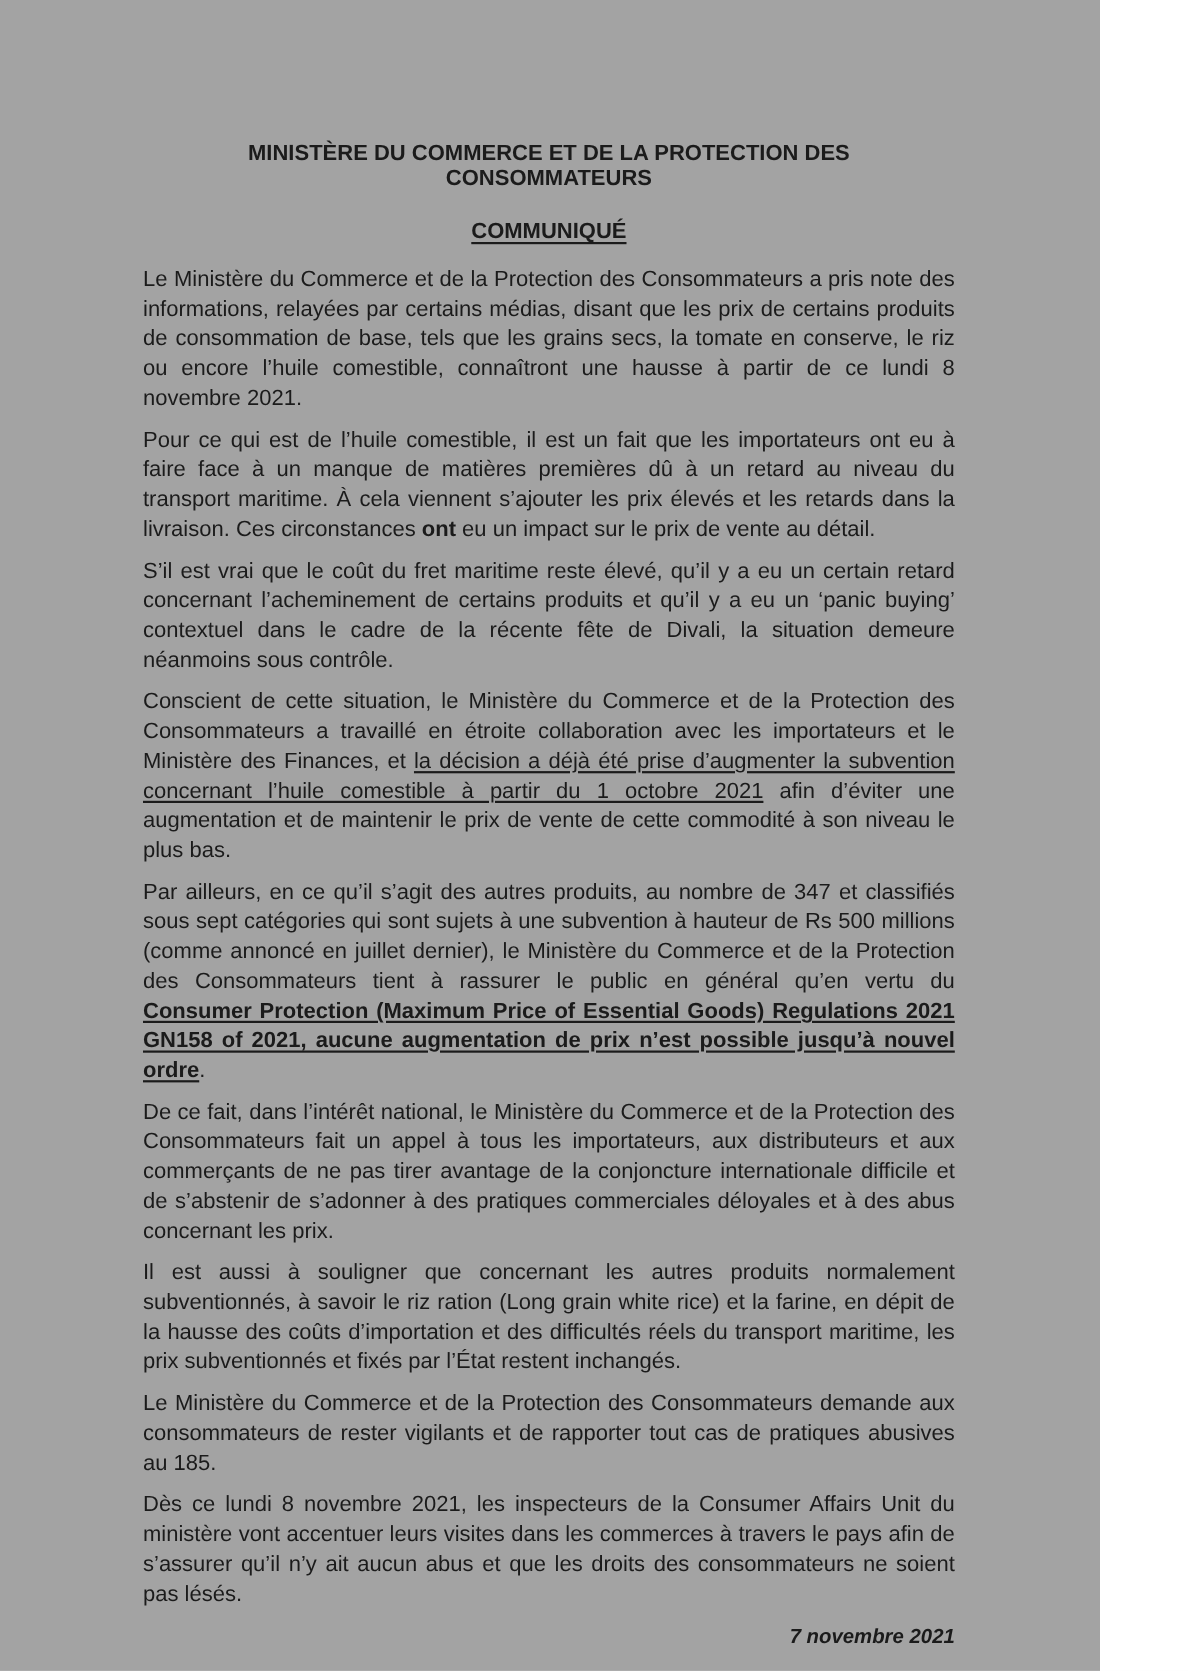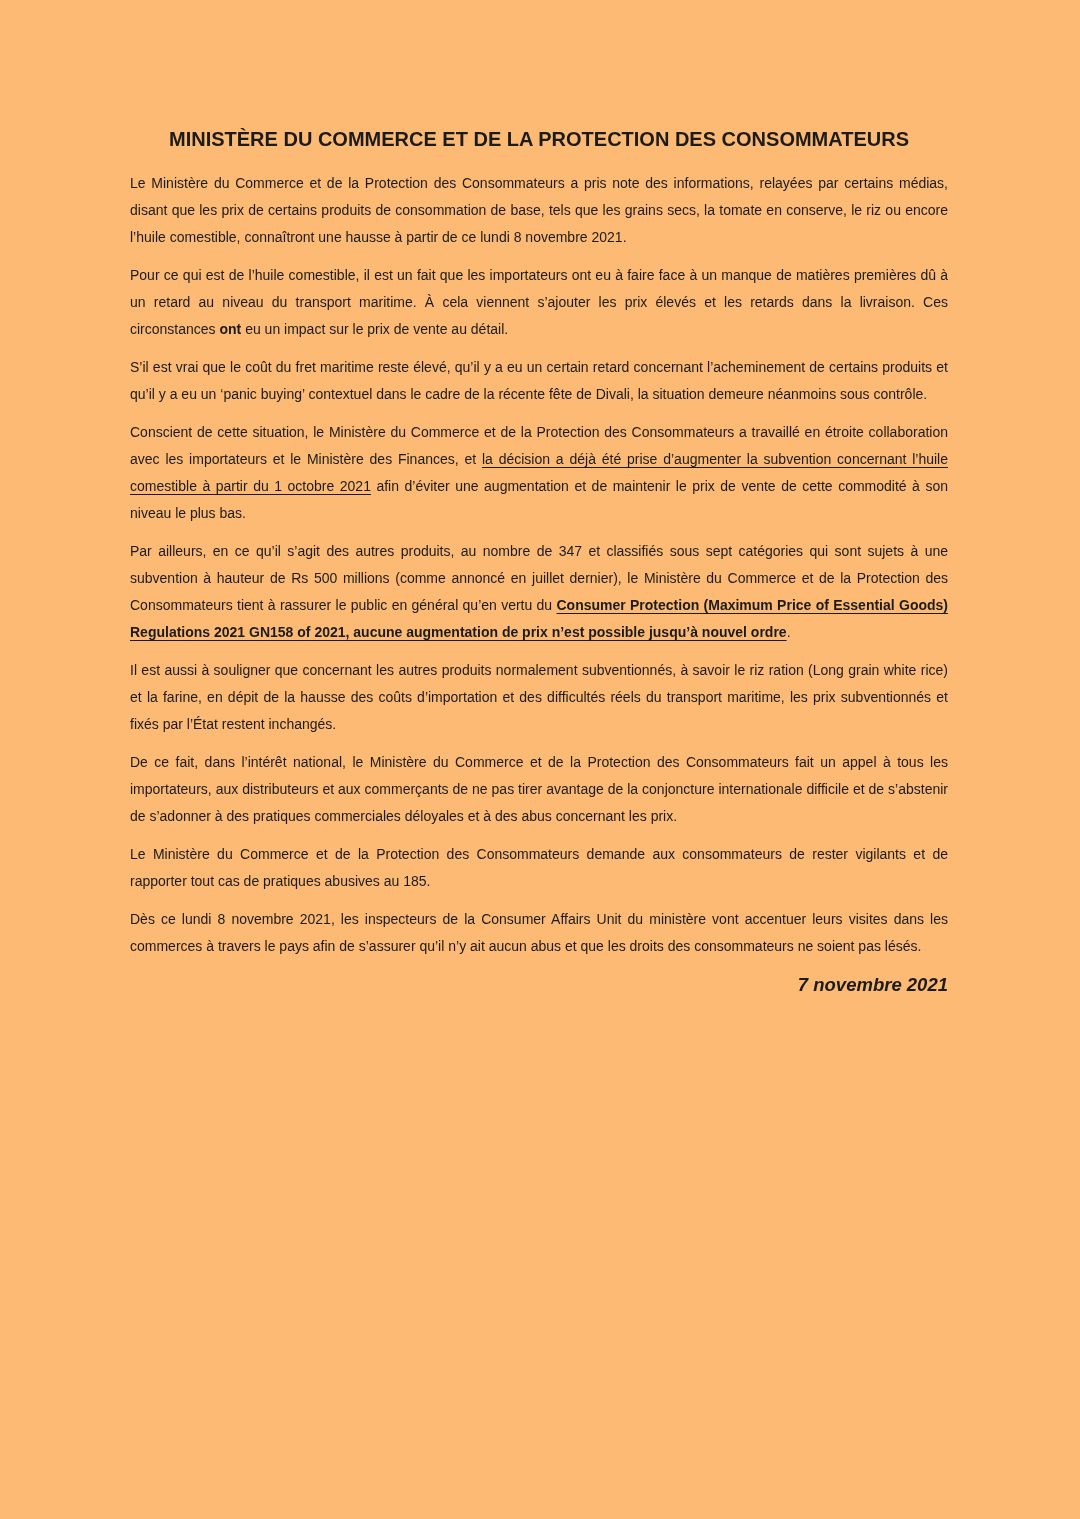--- a/index.html
+++ b/index.html
@@ -2,24 +2,24 @@
 <html><head>
 <meta charset="utf-8">
 <style>
   html, body {
     margin: 0;
     padding: 0;
     background: #ffffff;
   }
   .page {
     position: relative;
-    width: 1080px;
+    width: 1000px;
     height: 1519px;
     box-sizing: border-box;
-    background: #fdba74;
+    background: #a3a3a3;
     color: #1b1b1b;
     font-family: "Liberation Sans", "DejaVu Sans", sans-serif;
     padding: 128px 132px 0 130px;
     overflow: hidden;
   }
   .doc-title {
     font-size: 20px;
     line-height: 23px;
     font-weight: bold;
     text-align: center;
@@ -33,21 +33,21 @@
     margin: 25px 0 0 0;
   }
   .doc-subtitle .u {
     text-decoration: underline;
     text-underline-offset: 4px;
   }
   .body-text {
     margin-top: 19px;
   }
   .body-text p {
-    font-size: 14px;
+    font-size: 20px;
     line-height: 27px;
     text-align: justify;
     margin: 0 0 11px 0;
   }
   .run-bold { font-weight: bold; }
   .run-underline { text-decoration: underline; text-underline-offset: 3px; }
   .doc-date {
     font-size: 18.5px;
     line-height: 27px;
     font-weight: bold;
@@ -55,27 +55,30 @@
     margin-top: 3px;
     font-style: italic;
   }
 </style>
 </head>
 <body>
 
 <div class="page">
   <h1 class="doc-title">MINISTÈRE DU COMMERCE ET DE LA PROTECTION DES CONSOMMATEURS</h1>
 
+  <h2 class="doc-subtitle">
+    <span class="u">COMMUNIQUÉ</span>
+  </h2>
 
   <div class="body-text">
       <p><span>Le Ministère du Commerce et de la Protection des Consommateurs a pris note des informations, relayées par certains médias, disant que les prix de certains produits de consommation de base, tels que les grains secs, la tomate en conserve, le riz ou encore l’huile comestible, connaîtront une hausse à partir de ce lundi 8 novembre 2021.</span></p>
       <p><span>Pour ce qui est de l’huile comestible, il est un fait que les importateurs ont eu à faire face à un manque de matières premières dû à un retard au niveau du transport maritime. À cela viennent s’ajouter les prix élevés et les retards dans la livraison. Ces circonstances </span><span class="run-bold">ont</span><span> eu un impact sur le prix de vente au détail.</span></p>
       <p><span>S’il est vrai que le coût du fret maritime reste élevé, qu’il y a eu un certain retard concernant l’acheminement de certains produits et qu’il y a eu un ‘panic buying’ contextuel dans le cadre de la récente fête de Divali, la situation demeure néanmoins sous contrôle.</span></p>
       <p><span>Conscient de cette situation, le Ministère du Commerce et de la Protection des Consommateurs a travaillé en étroite collaboration avec les importateurs et le Ministère des Finances, et </span><span class="run-underline">la décision a déjà été prise d’augmenter la subvention concernant l’huile comestible à partir du 1 octobre 2021</span><span> afin d’éviter une augmentation et de maintenir le prix de vente de cette commodité à son niveau le plus bas.</span></p>
       <p><span>Par ailleurs, en ce qu’il s’agit des autres produits, au nombre de 347 et classifiés sous sept catégories qui sont sujets à une subvention à hauteur de Rs 500 millions (comme annoncé en juillet dernier), le Ministère du Commerce et de la Protection des Consommateurs tient à rassurer le public en général qu’en vertu du </span><span class="run-bold run-underline">Consumer Protection (Maximum Price of Essential Goods) Regulations 2021 GN158 of 2021, aucune augmentation de prix n’est possible jusqu’à nouvel ordre</span><span>.</span></p>
+      <p><span>De ce fait, dans l’intérêt national, le Ministère du Commerce et de la Protection des Consommateurs fait un appel à tous les importateurs, aux distributeurs et aux commerçants de ne pas tirer avantage de la conjoncture internationale difficile et de s’abstenir de s’adonner à des pratiques commerciales déloyales et à des abus concernant les prix.</span></p>
       <p><span>Il est aussi à souligner que concernant les autres produits normalement subventionnés, à savoir le riz ration (Long grain white rice) et la farine, en dépit de la hausse des coûts d’importation et des difficultés réels du transport maritime, les prix subventionnés et fixés par l’État restent inchangés.</span></p>
-      <p><span>De ce fait, dans l’intérêt national, le Ministère du Commerce et de la Protection des Consommateurs fait un appel à tous les importateurs, aux distributeurs et aux commerçants de ne pas tirer avantage de la conjoncture internationale difficile et de s’abstenir de s’adonner à des pratiques commerciales déloyales et à des abus concernant les prix.</span></p>
       <p><span>Le Ministère du Commerce et de la Protection des Consommateurs demande aux consommateurs de rester vigilants et de rapporter tout cas de pratiques abusives au 185.</span></p>
       <p><span>Dès ce lundi 8 novembre 2021, les inspecteurs de la Consumer Affairs Unit du ministère vont accentuer leurs visites dans les commerces à travers le pays afin de s’assurer qu’il n’y ait aucun abus et que les droits des consommateurs ne soient pas lésés.</span></p>
     </div>
 
   <div class="doc-date">7 novembre 2021</div>
 </div>
 
 </body></html>

